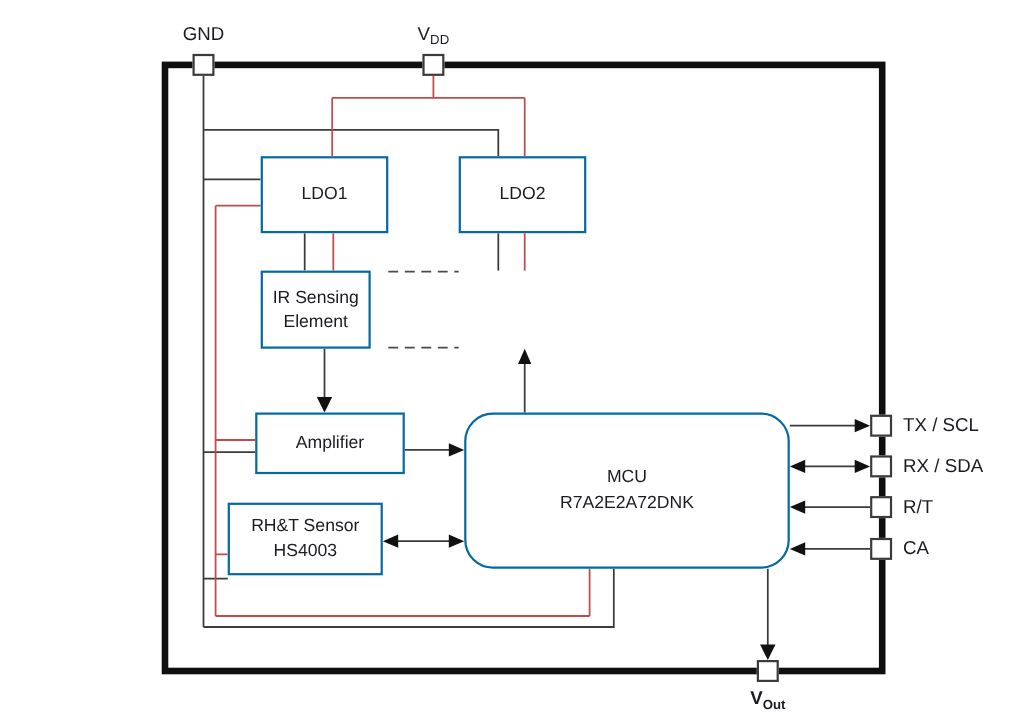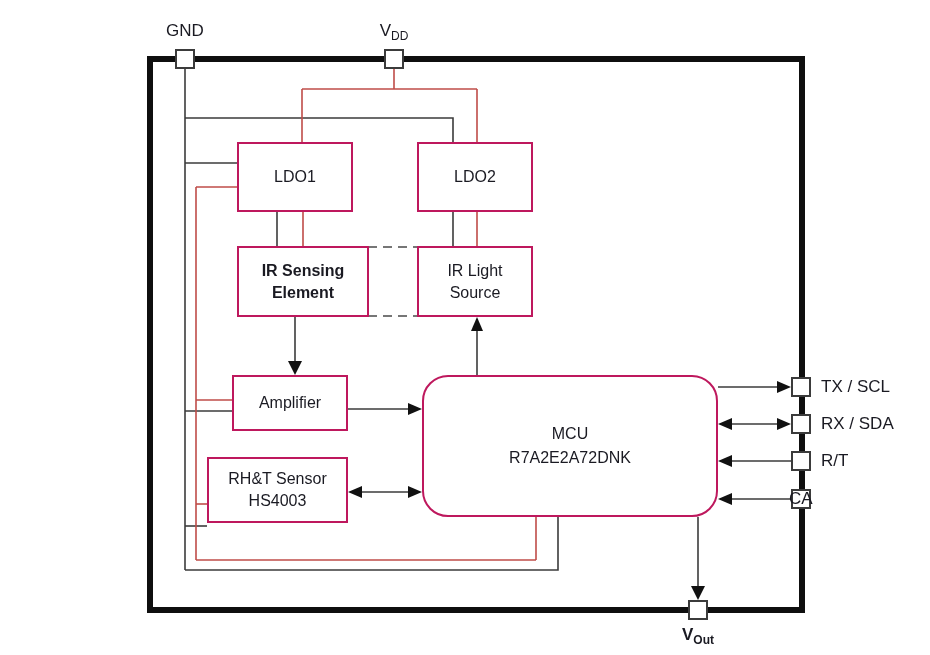--- a/index.html
+++ b/index.html
@@ -6,21 +6,21 @@
   #canvas{
     position:relative;width:930px;height:655px;background:#ffffff;
     font-family:"Liberation Sans", sans-serif;color:#1a1a22;overflow:hidden;
   }
   #wires{position:absolute;left:0;top:0;width:930px;height:655px;}
   .outer-border{
     position:absolute;left:147px;top:56px;width:658px;height:557px;
     border:6px solid #0f0f0f;box-sizing:border-box;background:transparent;
   }
   .block{
-    position:absolute;background:#ffffff;border:2px solid #be185d;box-sizing:border-box;
+    position:absolute;background:#ffffff;border:2px solid #0369a1;box-sizing:border-box;
     display:flex;flex-direction:column;align-items:center;justify-content:center;
     font-size:16px;line-height:22px;text-align:center;
   }
   .block.mcu{font-size:16px;line-height:24px;}
   .pin{
     position:absolute;width:20px;height:20px;background:#ffffff;
     border:2px solid #3b3b3b;box-sizing:border-box;z-index:5;
   }
   .pin-label{position:absolute;font-size:17px;white-space:nowrap;z-index:6;}
   .pin-label sub{font-size:12px;}
@@ -93,31 +93,27 @@
   <div class="outer-border"></div>
 
   <div class="block" style="left:237px;top:142px;width:116px;height:70px;">
     <span>LDO1</span>
   </div>
 
   <div class="block" style="left:417px;top:142px;width:116px;height:70px;">
     <span>LDO2</span>
   </div>
 
-  <div class="block" style="left:237px;top:246px;width:132px;height:71px;font-weight:bold;">
+  <div class="block" style="left:237px;top:246px;width:100px;height:71px;">
     <span>IR Sensing</span>
     <span>Element</span>
   </div>
 
-  <div class="block" style="left:417px;top:246px;width:116px;height:71px;">
-    <span>IR Light</span>
-    <span>Source</span>
-  </div>
 
-  <div class="block" style="left:232px;top:375px;width:116px;height:56px;">
+  <div class="block" style="left:232px;top:375px;width:136px;height:56px;">
     <span>Amplifier</span>
   </div>
 
   <div class="block mcu" style="left:422px;top:375px;width:296px;height:142px;border-radius:26px;">
     <span>MCU</span>
     <span>R7A2E2A72DNK</span>
   </div>
 
   <div class="block" style="left:207px;top:457px;width:141px;height:66px;">
     <span>RH&amp;T Sensor</span>
@@ -145,21 +141,21 @@
   </div>
 
   <div class="pin-label" style="left:821px;top:414px;">
     <span>RX / SDA</span>
   </div>
 
   <div class="pin-label" style="left:821px;top:451px;">
     <span>R/T</span>
   </div>
 
-  <div class="pin-label" style="left:789px;top:489px;">
+  <div class="pin-label" style="left:821px;top:489px;">
     <span>CA</span>
   </div>
 
   <div class="pin-label lbl-center" style="left:668px;top:625px;width:60px;font-weight:bold;">
     <span>V</span><sub>Out</sub>
   </div>
 
 </div>
 
 </body></html>

